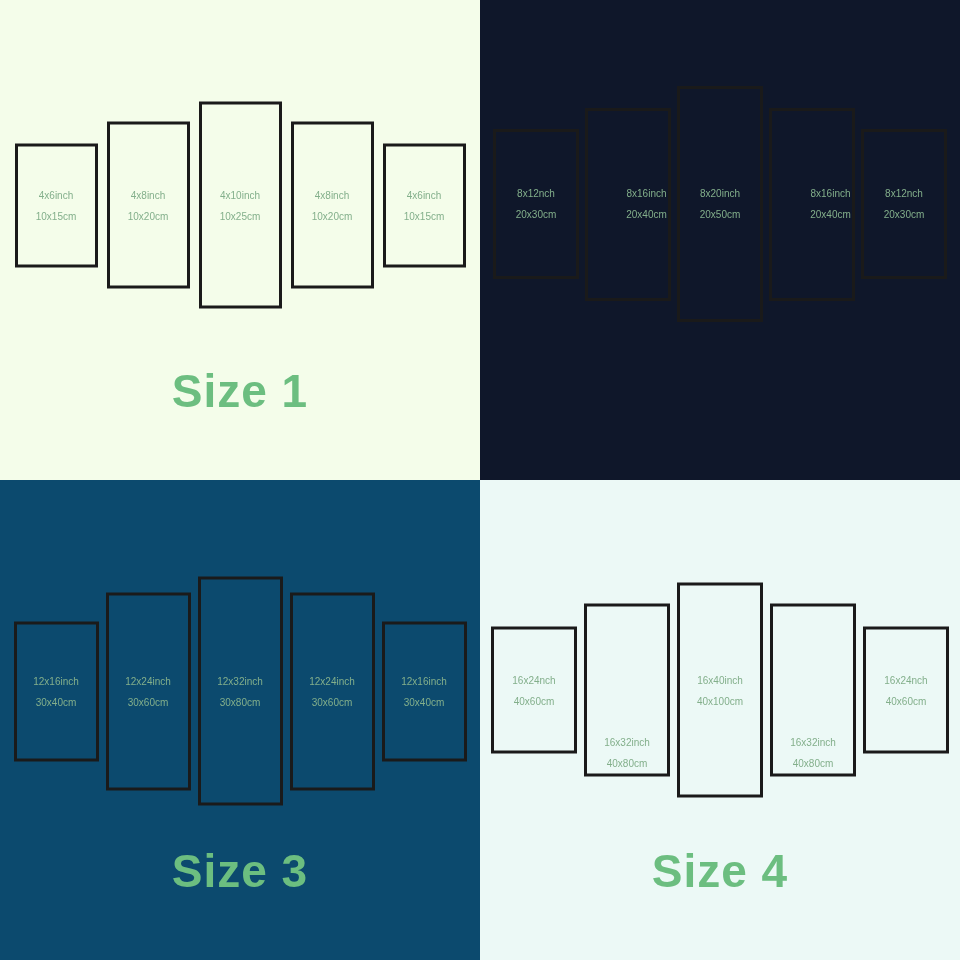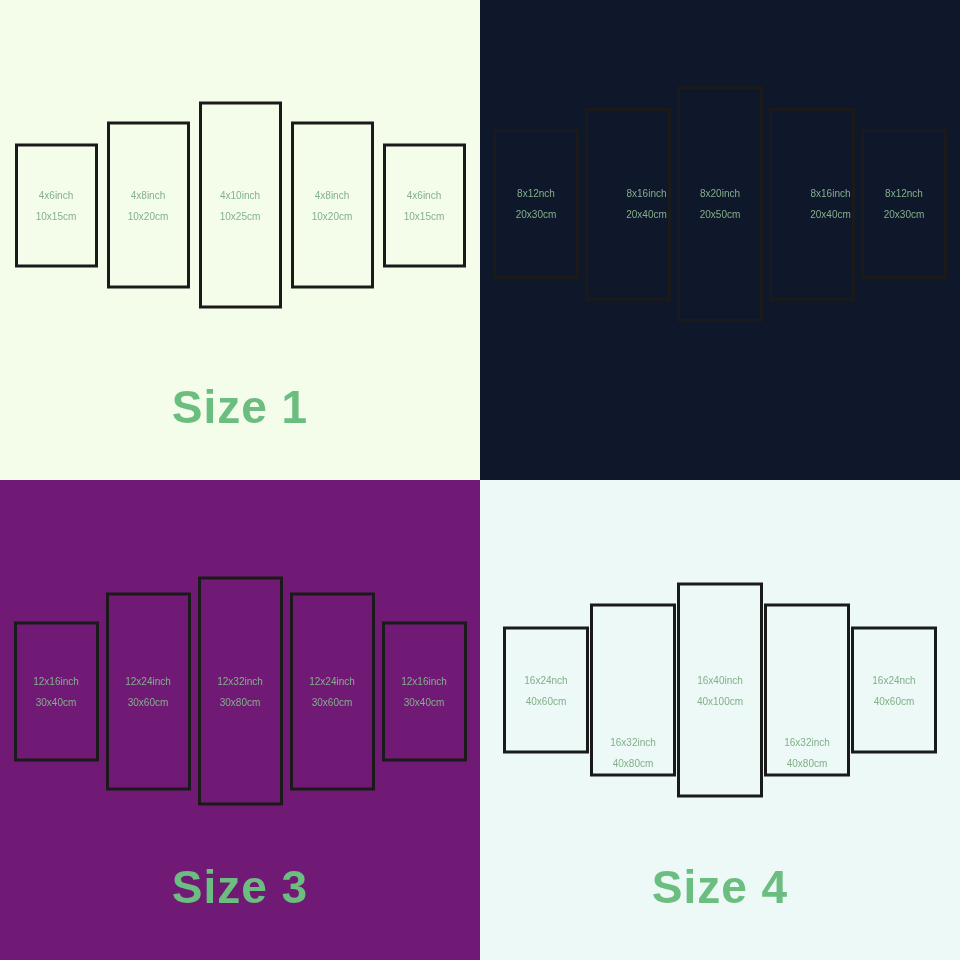--- a/index.html
+++ b/index.html
@@ -21,21 +21,21 @@
     background: transparent;
     display: flex; flex-direction: column;
     align-items: center; justify-content: center;
     font-size: 10px; line-height: 21px;
     color: #83af8b;
     white-space: nowrap;
     flex: 0 0 auto;
   }
   .title {
     margin: 0;
-    position: absolute; left: 0; right: 0; top: 407px;
+    position: absolute; left: 0; right: 0; top: 391px;
     transform: translateY(-50%);
     text-align: center;
     font-size: 46px; font-weight: 700;
     color: #6cbe80;
     letter-spacing: 1px;
   }
   
   .q1 .panels { top: 205px; transform: translateY(-50%); gap: 9px; }
   .q1 .panel { width: 83px; }
   .q1 .p1, .q1 .p5 { height: 124px; }
@@ -47,21 +47,21 @@
   .q2 .p1, .q2 .p5 { height: 150px; }
   .q2 .p2, .q2 .p4 { height: 193px; padding-left: 37px; }
   .q2 .p3 { height: 236px; }
   
   .q3 .panels { top: 211px; transform: translateY(-50%); gap: 7px; }
   .q3 .panel { width: 85px; }
   .q3 .p1, .q3 .p5 { height: 140px; }
   .q3 .p2, .q3 .p4 { height: 198px; }
   .q3 .p3 { height: 229px; justify-content: center; }
   
-  .q4 .panels { top: 210px; transform: translateY(-50%); gap: 1px; }
+  .q4 .panels { top: 210px; transform: translateY(-50%); gap: 7px; }
   .q4 .panel { width: 86px; }
   .q4 .p1, .q4 .p5 { height: 127px; }
   .q4 .p2, .q4 .p4 { height: 173px; justify-content: flex-end; }
   .q4 .p3 { height: 215px; }
 </style>
 </head>
 <body>
 
 <div class="canvas">
 
@@ -109,21 +109,21 @@
         <span>8x16inch</span>
         <span>20x40cm</span>
       </div>
       <div class="panel p5">
         <span>8x12nch</span>
         <span>20x30cm</span>
       </div>
     </div>
   </section>
 
-  <section class="quad q3" style="background: #701a75;">
+  <section class="quad q3" style="background: #0c4a6e;">
     <div class="panels">
       <div class="panel p1">
         <span>12x16inch</span>
         <span>30x40cm</span>
       </div>
       <div class="panel p2">
         <span>12x24inch</span>
         <span>30x60cm</span>
       </div>
       <div class="panel p3">

